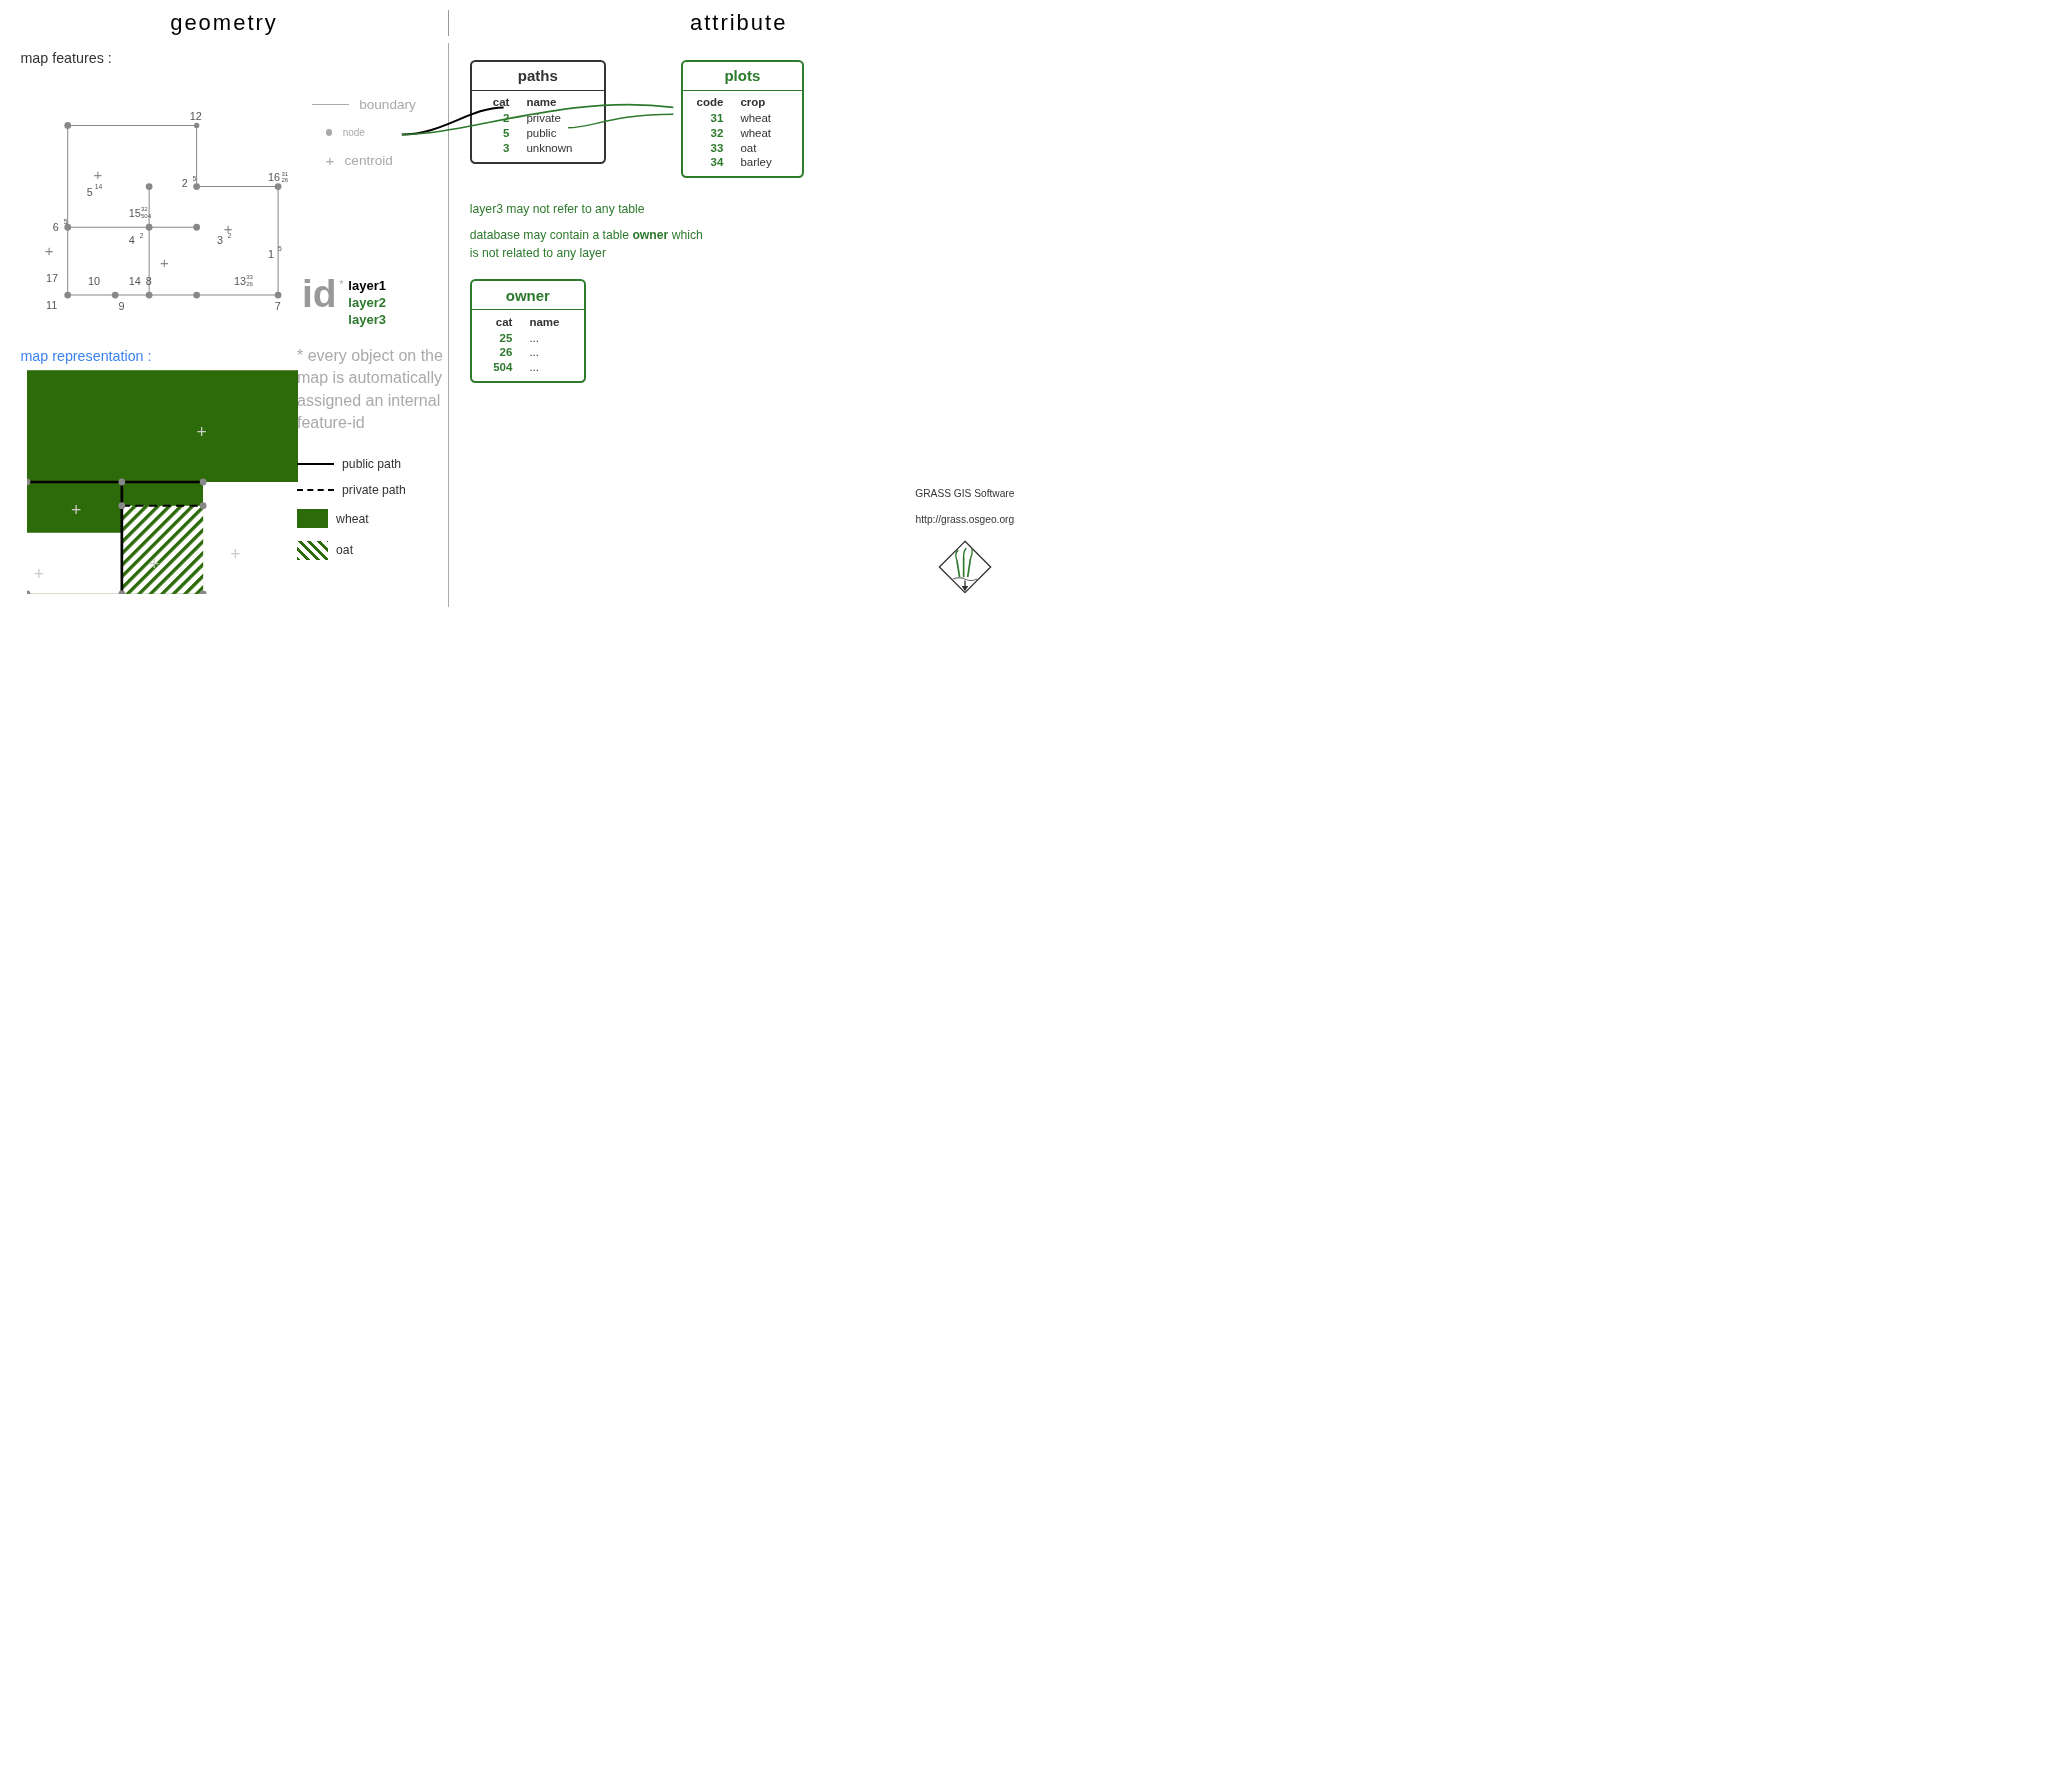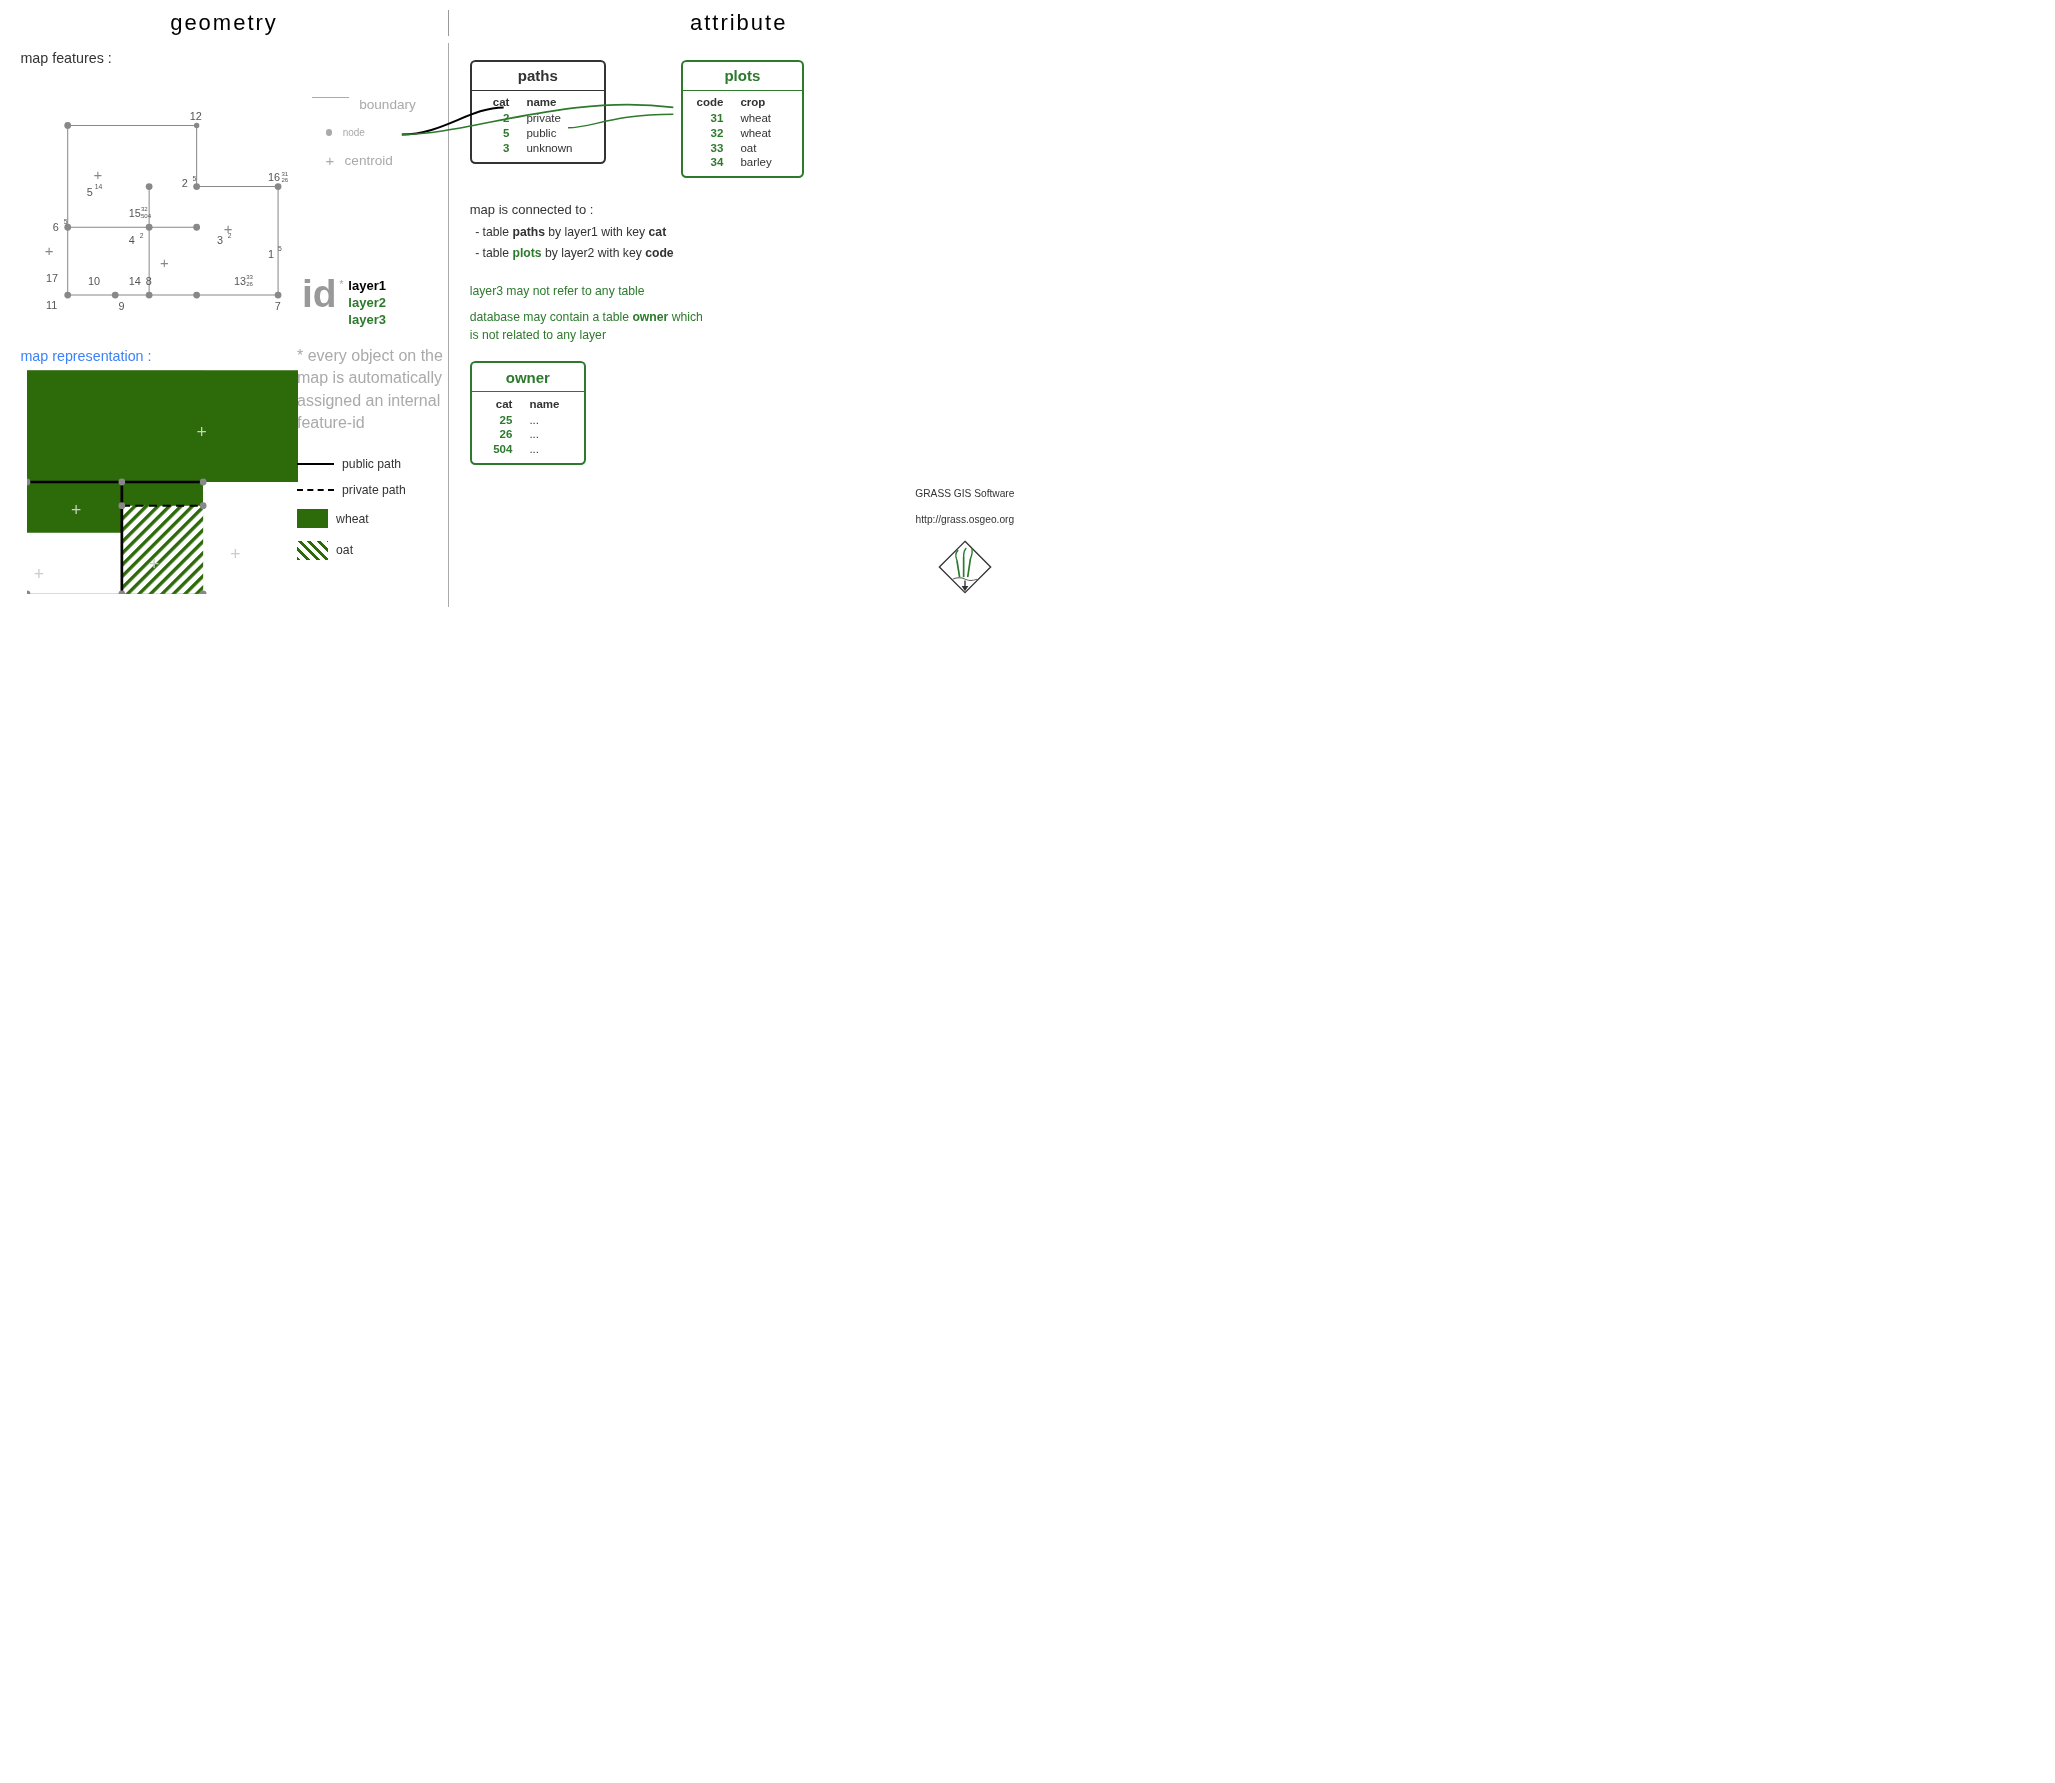--- a/index.html
+++ b/index.html
@@ -113,21 +113,21 @@
           <text x="323" y="316" font-size="9" fill="#555" font-family="Arial">26</text>
 
           <text x="135" y="352" font-size="16" fill="#555" font-family="Arial">9</text>
 
           <text x="365" y="352" font-size="16" fill="#555" font-family="Arial">7</text>
         </svg>
       </div>
 
       <div style="position:absolute; top:54px; left:312px; width:149px;">
 
-        <div style="display:flex; margin-bottom:15px; gap:10.2px;">
+        <div style="display:flex; align-items:center; margin-bottom:15px; gap:10.2px;">
           <div style="width:37px; height:1.4px; background:#aaa;"></div>
           <span style="font-size:13.6px; color:#aaa;">boundary</span>
         </div>
 
         <div style="display:flex; align-items:center; margin-bottom:15px; gap:10.2px; margin-left:2.7px;">
           <div style="width:6.8px; height:6.8px; border-radius:50%; background:#aaa; margin-left:11px;"></div>
           <span style="font-size:10px; color:#aaa;">node</span>
         </div>
 
         <div style="display:flex; align-items:center; margin-bottom:15px; gap:10.2px;">
@@ -284,29 +284,20 @@
         <svg style="position:absolute; top:-6.8px; left:-41px; width:475px; height:136px; pointer-events:none; overflow:visible;" viewBox="0 0 700 200" width="475" height="136">
 
           <path d="M -40,120 C 20,120 60,80 110,80" stroke="#000" stroke-width="3" fill="none"></path>
 
           <path d="M -40,120 C 60,120 200,60 360,80" stroke="#2d7a2d" stroke-width="2.5" fill="none"></path>
 
           <path d="M 205,110 C 240,110 270,90 360,90" stroke="#2d7a2d" stroke-width="2" fill="none"></path>
         </svg>
       </div>
 
-      <div style="margin-top:24px; font-size:13px; color:#333;">
-        <div style="font-size:13px; margin-bottom:8.1px;">map is connected to :</div>
-        <div style="margin-left:5.4px; margin-bottom:6.8px; font-size:12.2px;">
-          <span>- table </span><span style="font-weight:bold;">paths</span><span> by layer1 with key </span><span style="font-weight:bold;">cat</span>
-        </div>
-        <div style="margin-left:5.4px; font-size:12.2px;">
-          <span>- table </span><span style="font-weight:bold; color:#2d7a2d;">plots</span><span> by layer2 with key </span><span style="font-weight:bold;">code</span>
-        </div>
-      </div>
 
       <div style="margin-top:24px;">
         <div style="color:#2d7a2d; font-size:12.2px; margin-bottom:9.5px;">layer3 may not refer to any table</div>
         <div style="color:#2d7a2d; font-size:12.2px; line-height:1.5;">
           <span>database may contain a table </span><span style="font-weight:bold;">owner</span><span style="white-space:pre-line;"> which
 is not related to any layer</span>
         </div>
       </div>
 
       <div style="margin-top:17px;">

